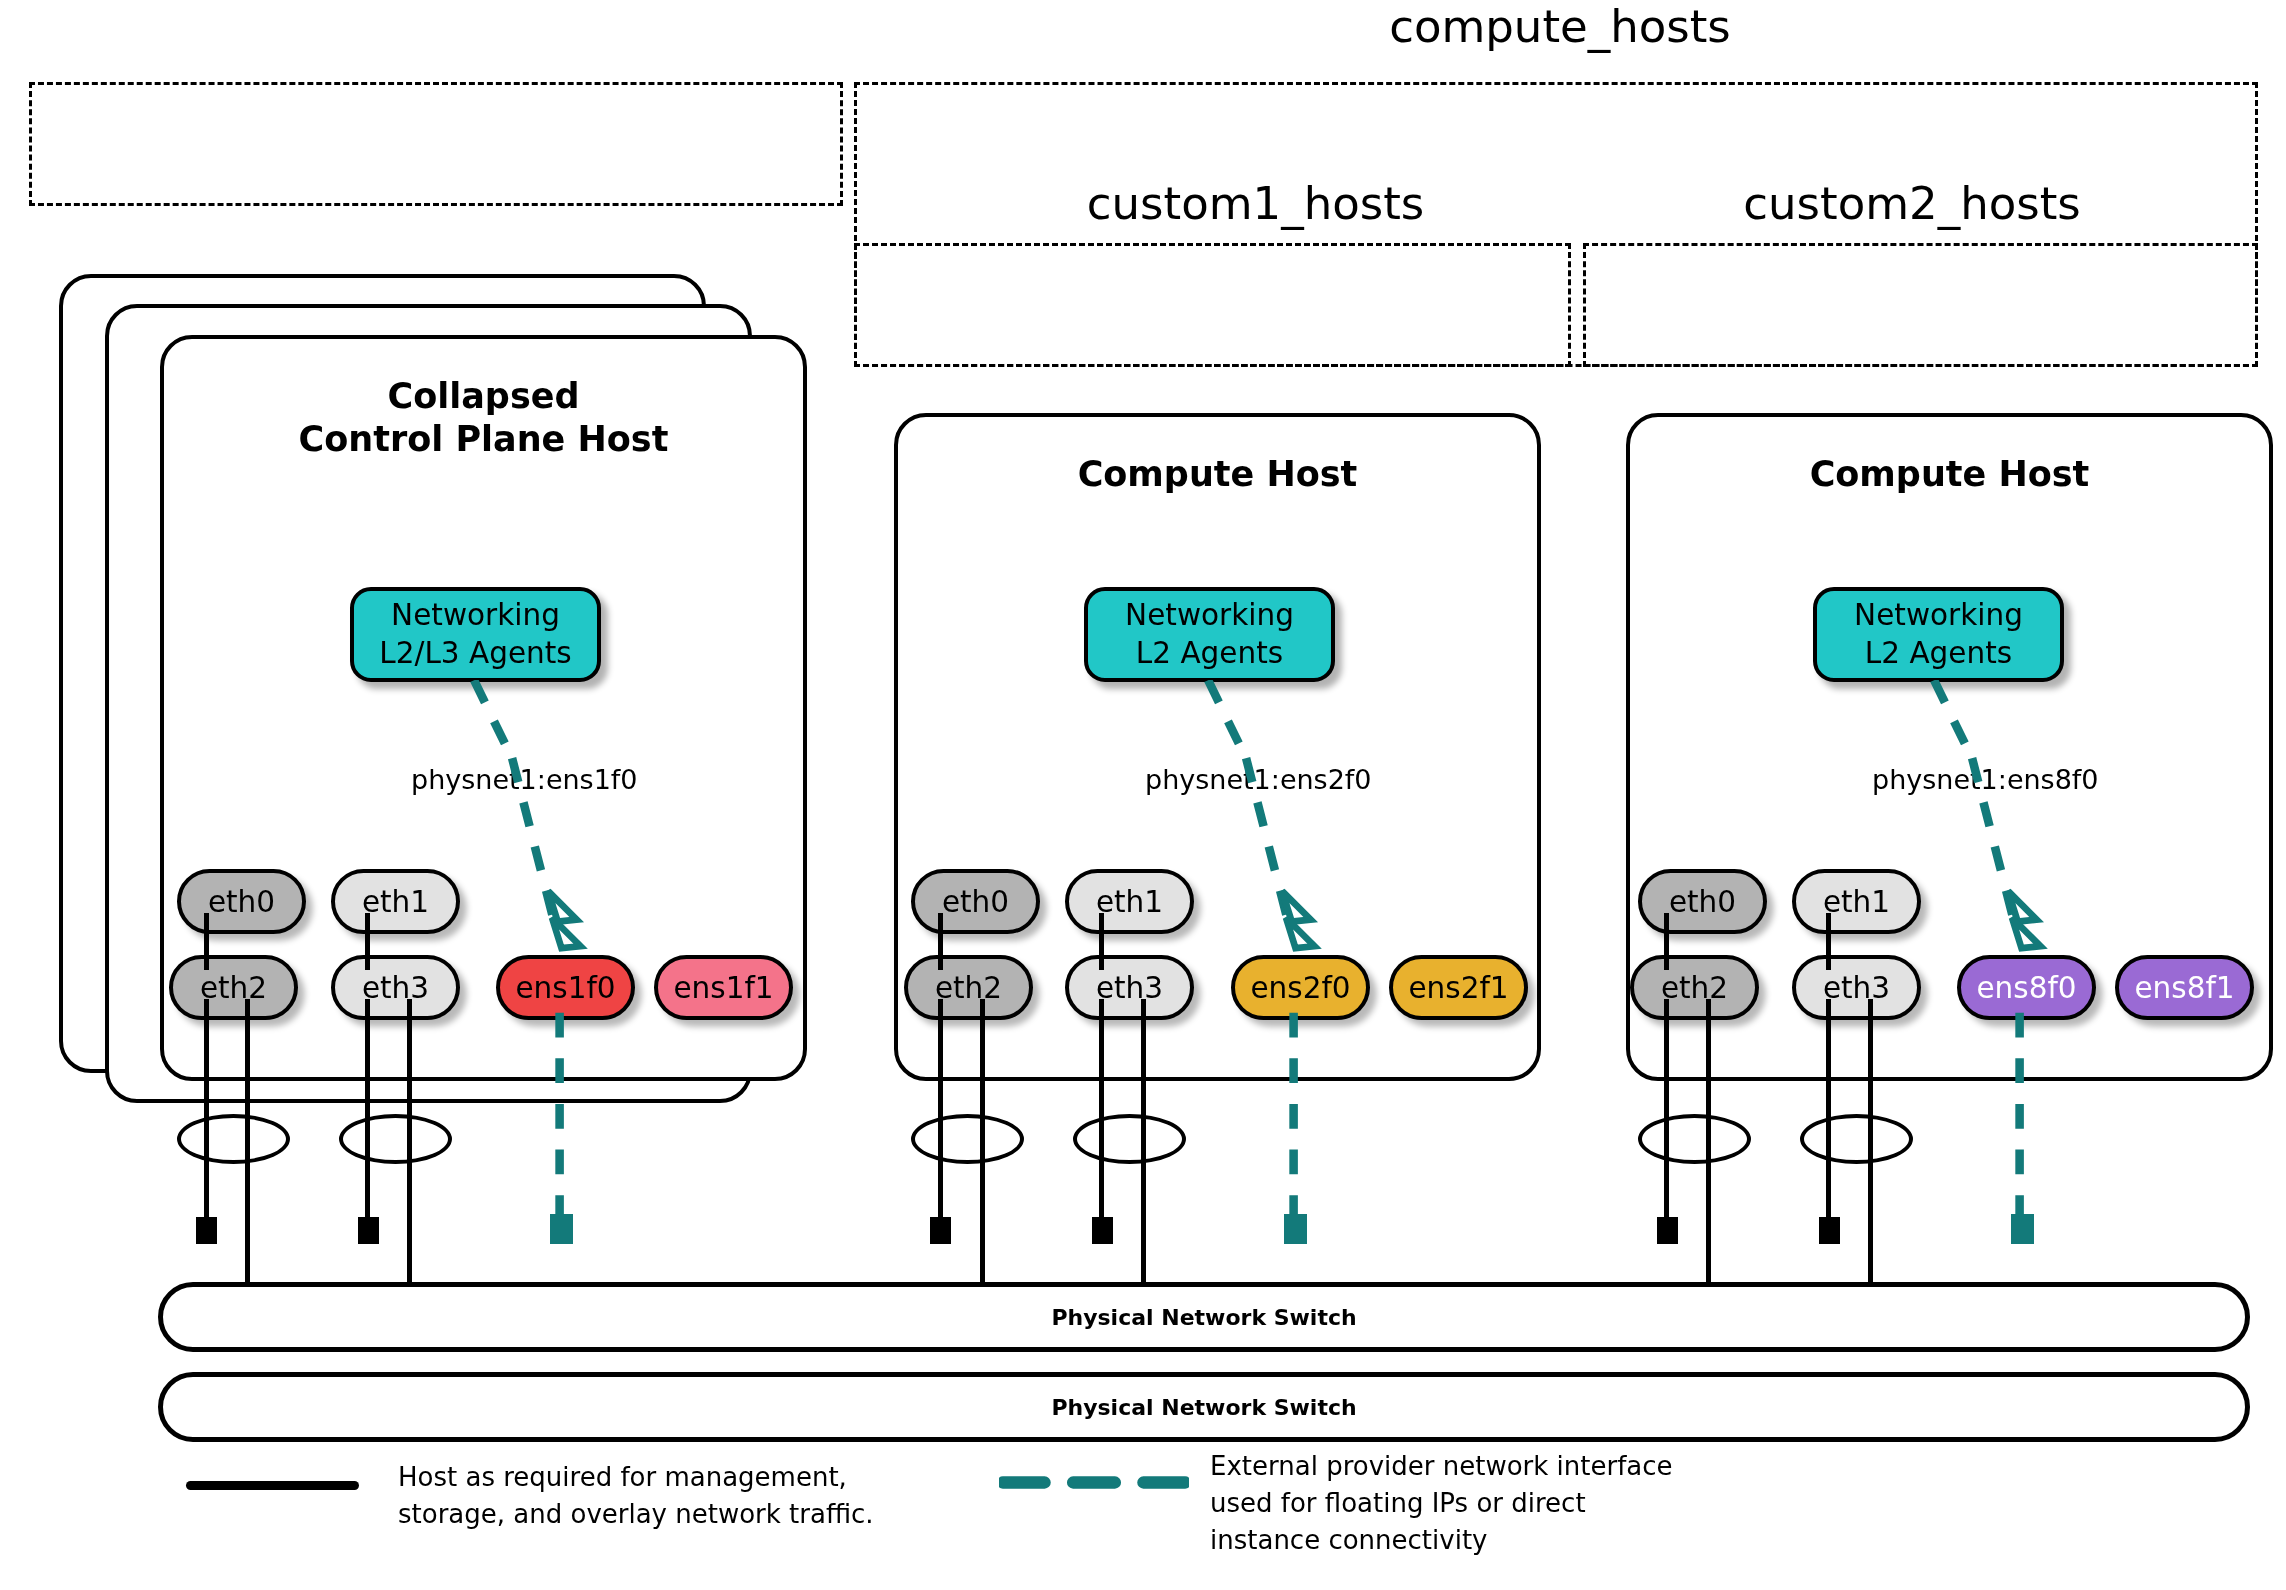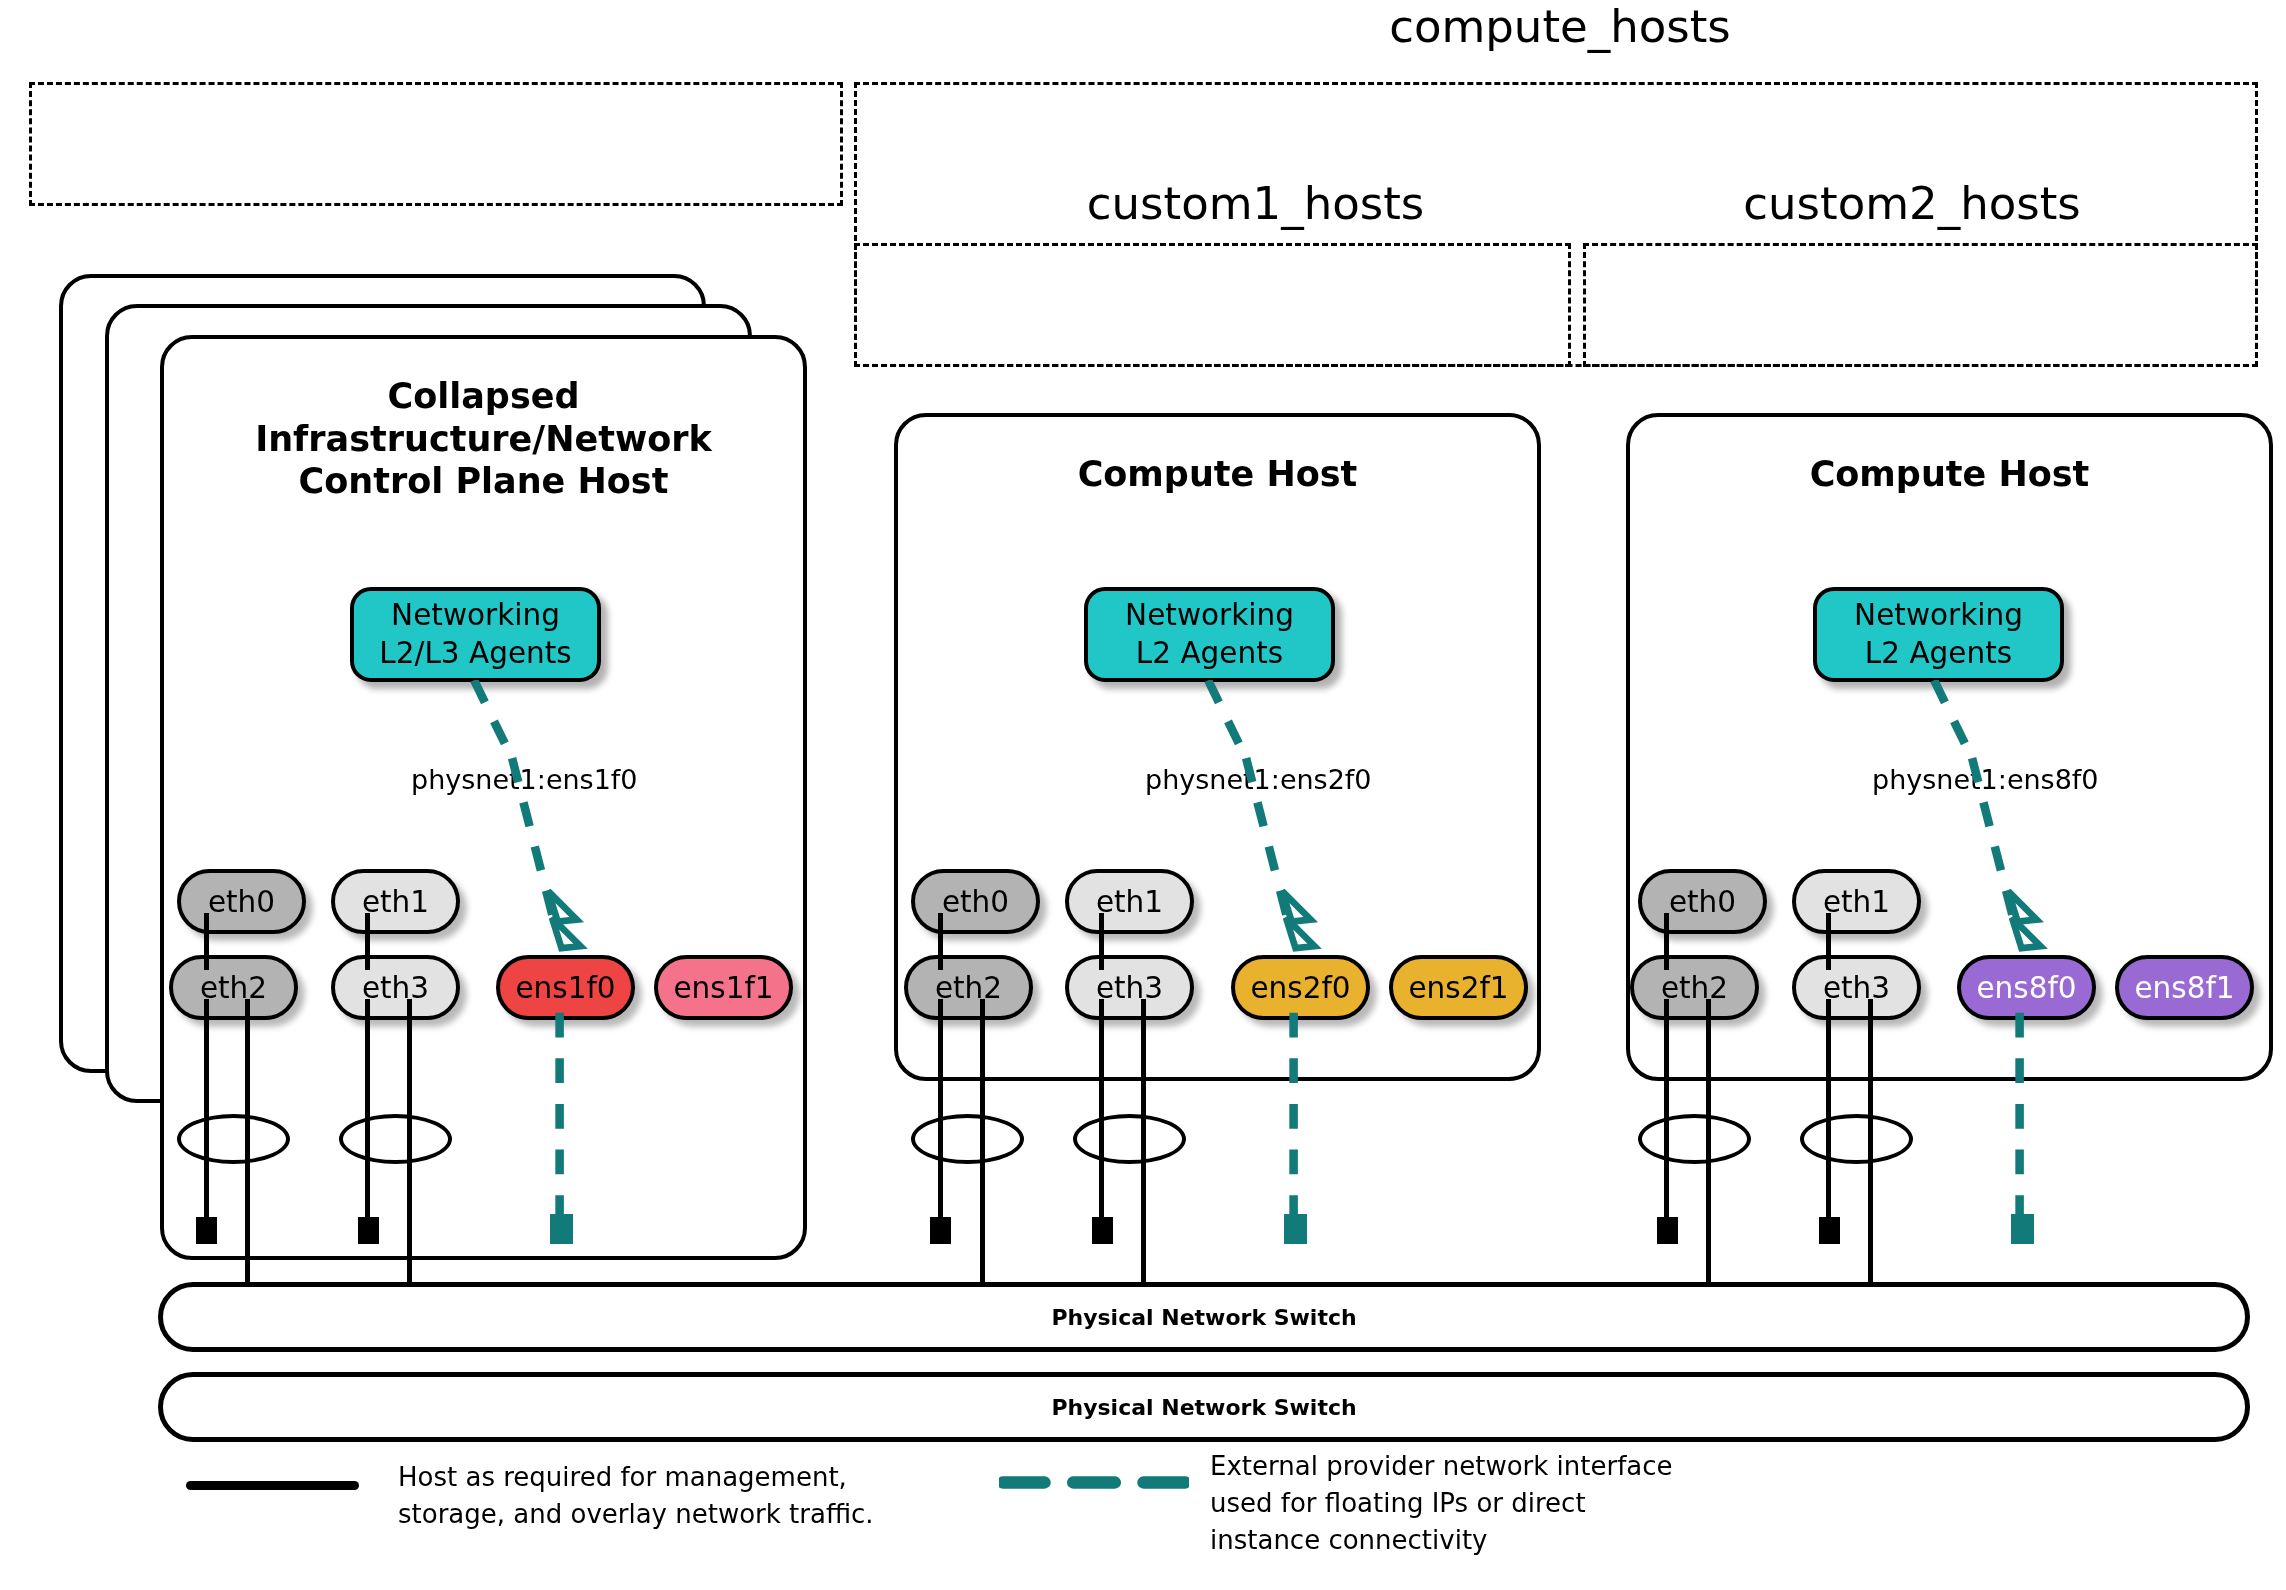--- a/index.html
+++ b/index.html
@@ -71,24 +71,23 @@
 
   <div class="group-label" style="left:856px;top:177px;width:799px;">custom1_hosts</div>
   <div class="group-box" style="left:854px;top:243px;width:717px;height:124px;"></div>
 
   <div class="group-label" style="left:1579px;top:177px;width:666px;">custom2_hosts</div>
   <div class="group-box" style="left:1583px;top:243px;width:675px;height:124px;"></div>
 
   <div class="host-card ghost" style="left:59px;top:274px;width:647px;height:799px;"></div>
   <div class="host-card ghost" style="left:105px;top:304px;width:647px;height:799px;"></div>
 
-  <div class="host-card" style="left:160px;top:335px;width:647px;height:925px;">
+  <div class="host-card" style="left:160px;top:335px;width:647px;height:746px;">
     <div class="host-title" style="top:36px;">
       <div>Collapsed</div>
-      <div>Infrastructure/Network</div>
       <div>Control Plane Host</div>
     </div>
   </div>
 
   <div class="agent-pill" style="left:350px;top:587px;width:251px;height:95px;">
     <div>
       <span>Networking</span>
       <span>L2/L3 Agents</span>
     </div>
   </div>

